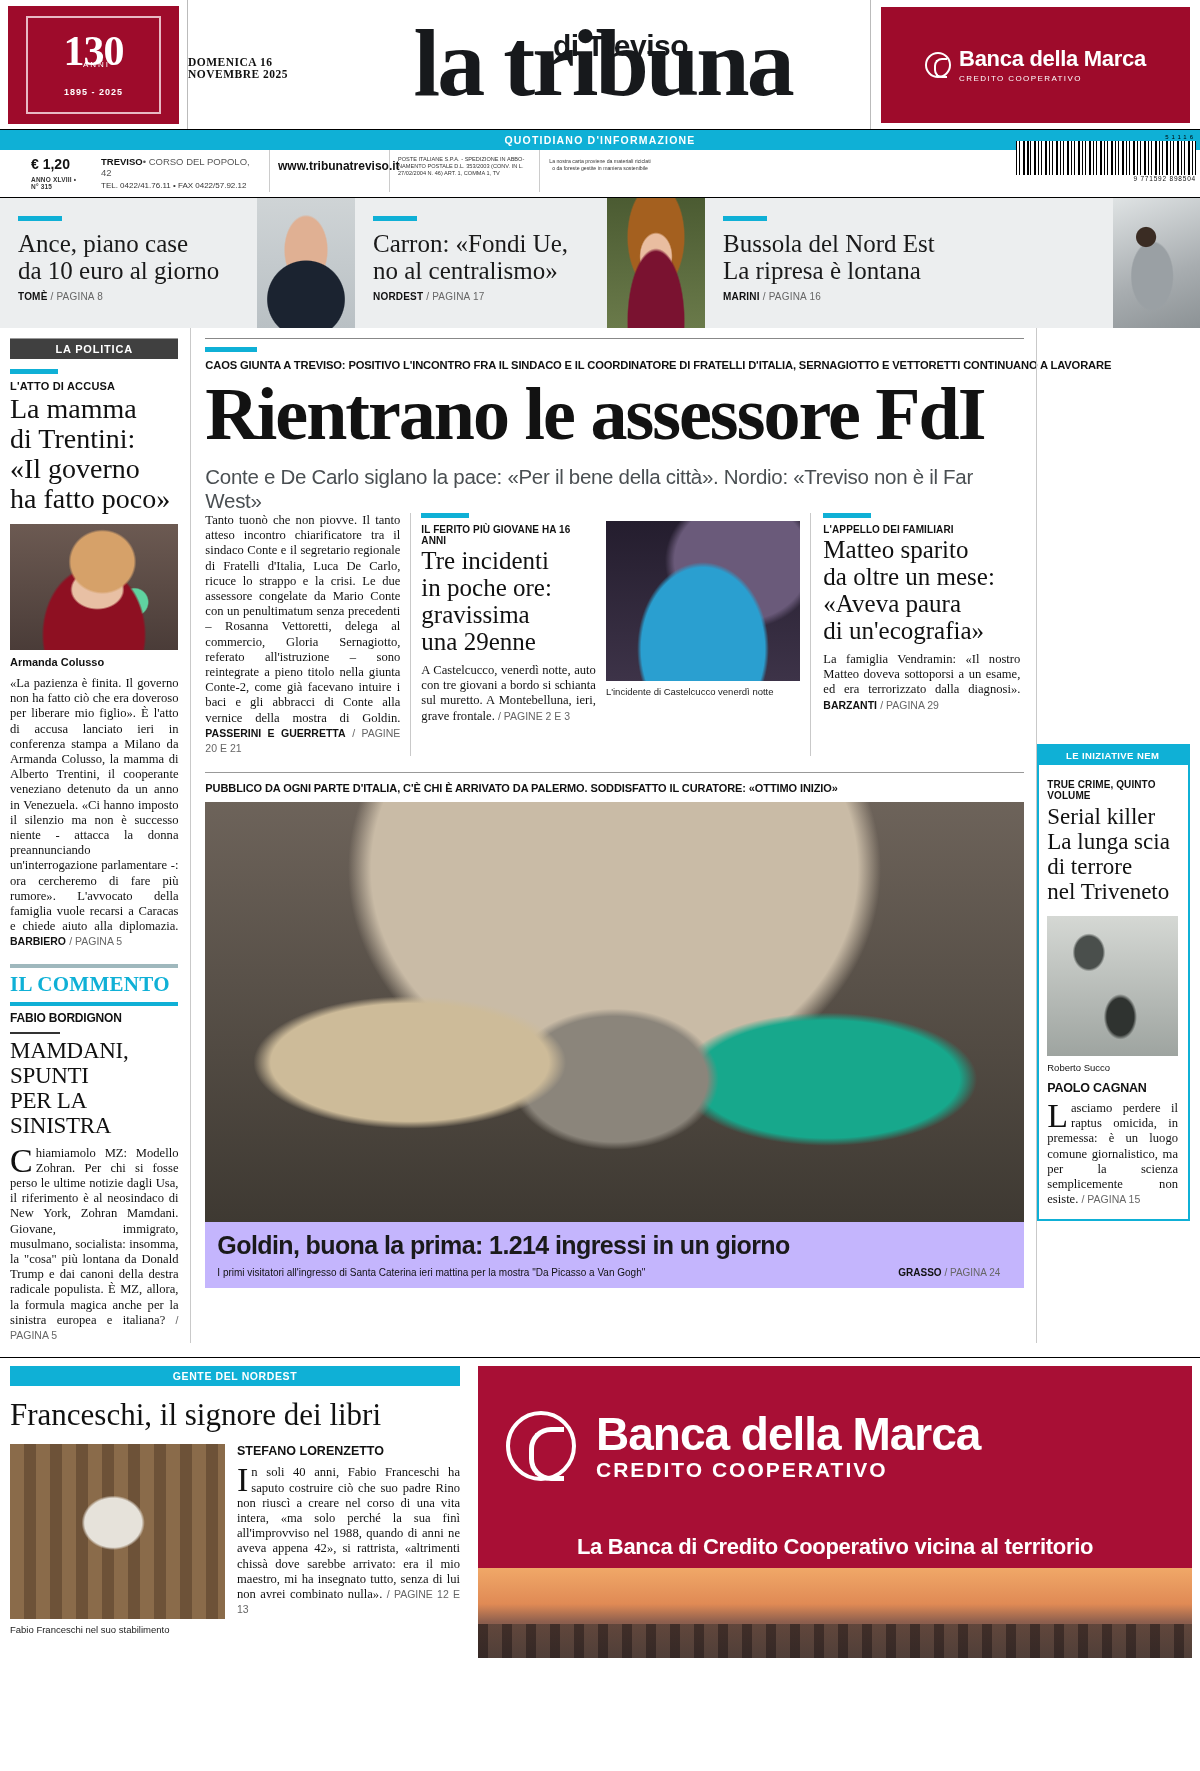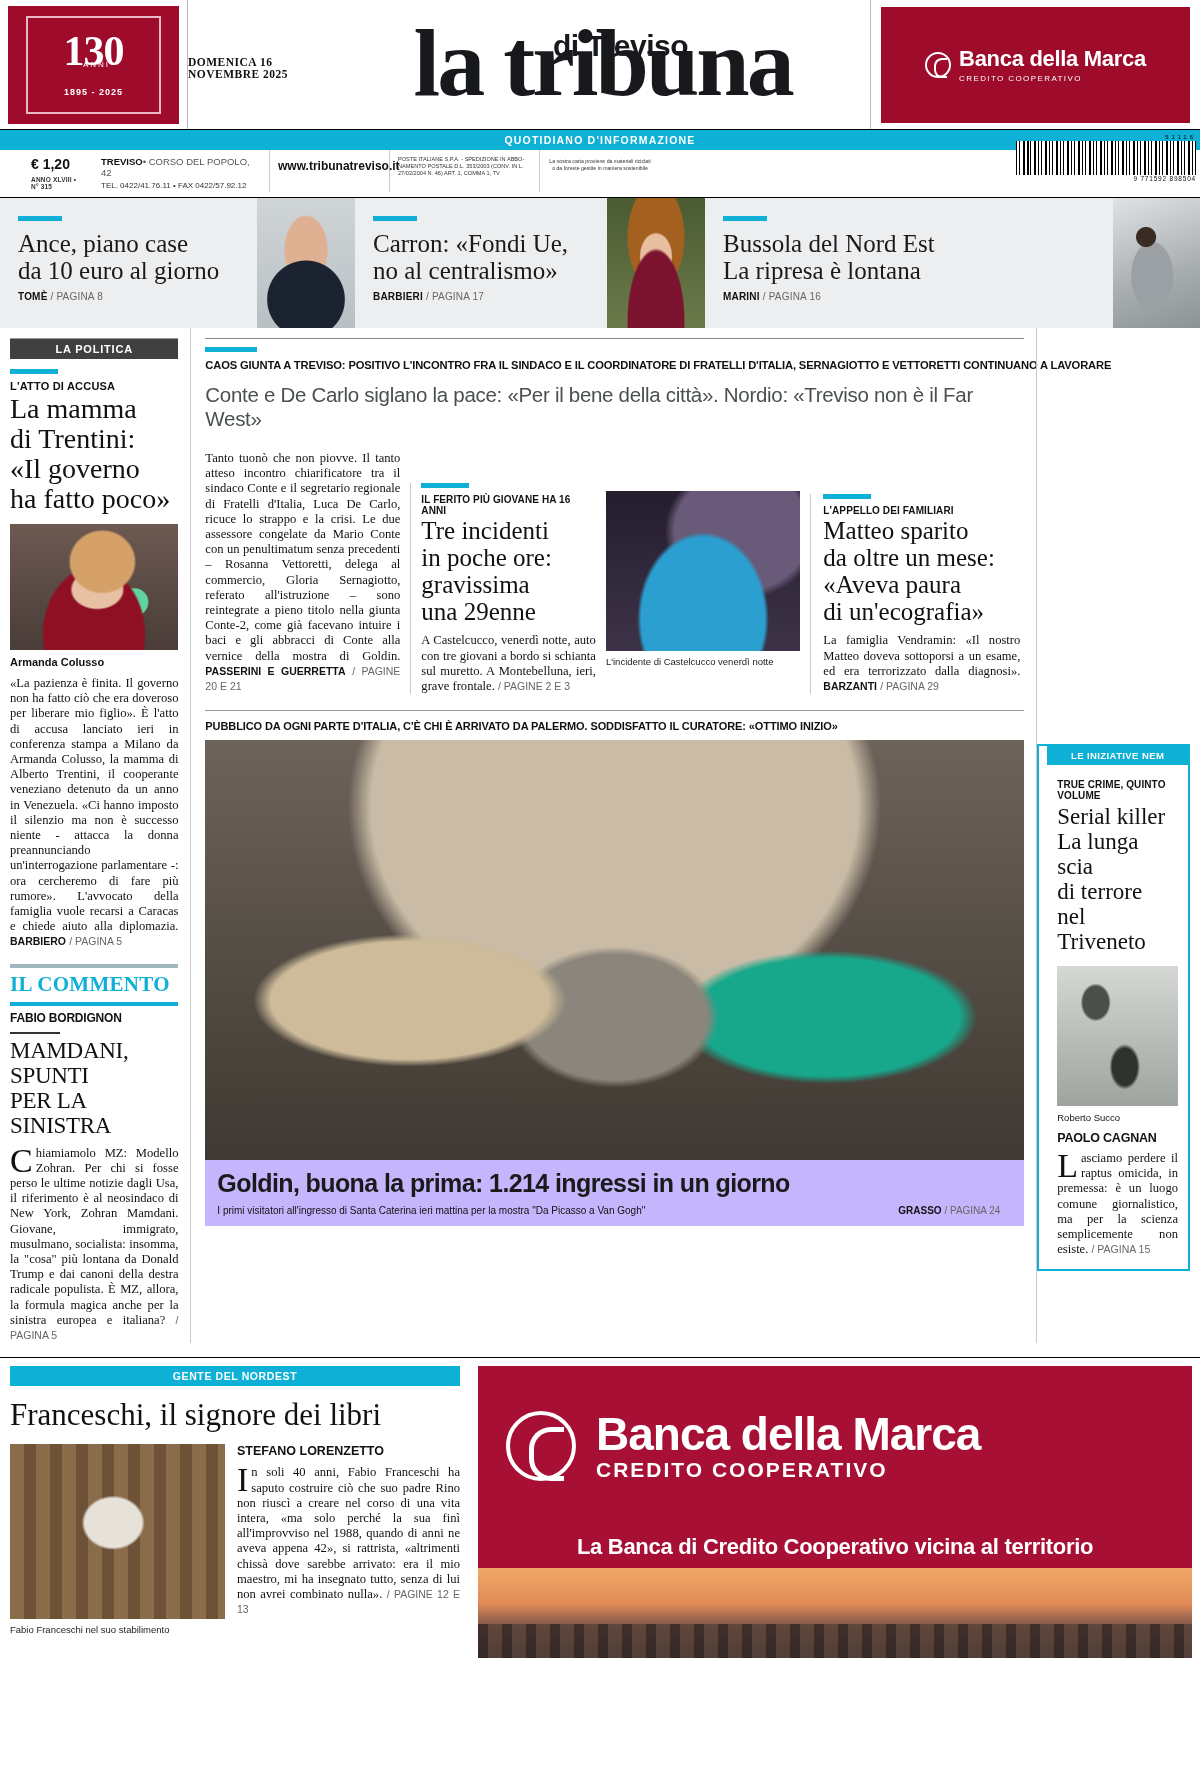--- a/index.html
+++ b/index.html
@@ -128,39 +128,39 @@
   .dropcap::first-letter { float:left; font-size:34px; line-height:29px; padding-right:3px; font-family:"Liberation Serif",serif;}
 
   
   .col-center { width:845px; padding:10px 12px 0 14px; }
   .lede-rule { border-top:1px solid #888; }
   .lede-cyan { width:52px; height:5px; background:#0fb0d6; margin:8px 0 7px 0;}
   .lede-kicker { font-family:"Liberation Sans",sans-serif; font-weight:bold; font-size:11.2px; letter-spacing:-.15px; white-space:nowrap;}
   .mega { font-family:"Liberation Serif",serif; font-weight:bold; font-size:74px; line-height:78px; letter-spacing:-2px; margin:4px 0 0 0; color:#121212;}
   .subdeck { font-family:"Liberation Sans",sans-serif; font-size:20.5px; color:#4a4f52; margin-top:12px; letter-spacing:-.3px;}
 
-  .three-col { display:flex; margin-top:20px;align-items:flex-end; }
+  .three-col { display:flex; margin-top:0; }
   .tc-a { width:205px; padding-right:10px;}
   .tc-b { width:400px; padding:0 10px; border-left:1px solid #c9c9c9;}
   .tc-c { width:210px; padding-left:12px; border-left:1px solid #c9c9c9;}
   .mini-head { font-family:"Liberation Serif",serif; font-size:25px; line-height:27px; margin-top:1px;}
   .photo-cap { font-family:"Liberation Sans",sans-serif; font-size:9.5px; color:#222; margin-top:5px;}
 
   
   .goldin-wrap { margin-top:16px; border-top:1px solid #999; padding-top:0; }
   .goldin-kicker { font-family:"Liberation Sans",sans-serif; font-weight:bold; font-size:11px; letter-spacing:-.1px; padding:9px 0 8px 0;}
   .goldin-photo { width:100%; height:420px; }
   .goldin-capbar { background:#c4b5fd; padding:9px 24px 10px 12px;}
   .goldin-title { font-family:"Liberation Sans",sans-serif; font-weight:bold; font-size:25px; letter-spacing:-.6px; color:#1a1a1a;}
   .goldin-sub { font-family:"Liberation Sans",sans-serif; font-size:10px; margin-top:7px; display:flex; justify-content:space-between; align-items:baseline;}
   .goldin-sub .r b{font-weight:bold;} .goldin-sub .r span{color:#666;}
 
   
   .col-right { width:185px; padding:10px 10px 0 0; }
-  .nem-box { border:2px solid #0fb0d6; padding:8px 10px 12px 18px; margin-top:16px;}
+  .nem-box { border:2px solid #0fb0d6; padding:8px 10px 12px 8px; margin-top:16px;}
   .nem-tab { background:#0fb0d6; color:#fff; font-family:"Liberation Sans",sans-serif; font-weight:bold; font-size:9.5px;
       letter-spacing:.4px; text-align:center; padding:4px 0; margin:-8px -10px 14px -10px;}
   .tc-kick { font-family:"Liberation Sans",sans-serif; font-weight:bold; font-size:10px; letter-spacing:.1px;}
   .tc-title { font-family:"Liberation Serif",serif; font-size:23px; line-height:25px; margin-top:3px;}
   .heli-photo { width:100%; height:140px; margin-top:12px;}
   .small-cap { font-family:"Liberation Sans",sans-serif; font-size:9.5px; margin-top:6px;}
   .byline2 { font-family:"Liberation Sans",sans-serif; font-weight:bold; font-size:12.5px; margin-top:8px; letter-spacing:-.2px;}
 
   
   #bottom { display:flex; margin-top:14px; border-top:1px solid #000; padding-top:0;}
@@ -263,21 +263,21 @@
       </div>
     </div>
     <div class="ts-photo ph ph1"></div>
   </div>
   <div class="ts-item" style="width:406px">
     <div class="ts-txt" style="width:252px">
       <div class="ts-rule"></div>
       <div class="ts-h" style="white-space:pre-line">Carron: «Fondi Ue,
 no al centralismo»</div>
       <div class="ts-by">
-        <b>BARBIERI</b>
+        <b>NORDEST</b>
         <span>/ PAGINA 17</span>
       </div>
     </div>
     <div class="ts-photo ph ph2"></div>
   </div>
   <div class="ts-item" style="width:495px">
     <div class="ts-txt" style="width:458px">
       <div class="ts-rule"></div>
       <div class="ts-h" style="white-space:pre-line">Bussola del Nord Est
 La ripresa è lontana</div>
@@ -327,20 +327,21 @@
       <span class="pg">/ PAGINA 5</span>
     </div>
   </div>
 
   <div class="divider-v"></div>
 
   <div class="col-center">
     <div class="lede-rule"></div>
     <div class="lede-cyan"></div>
     <div class="lede-kicker">CAOS GIUNTA A TREVISO: POSITIVO L'INCONTRO FRA IL SINDACO E IL COORDINATORE DI FRATELLI D'ITALIA, SERNAGIOTTO E VETTORETTI CONTINUANO A LAVORARE</div>
+    <div class="mega">Rientrano le assessore FdI</div>
     <div class="subdeck">Conte e De Carlo siglano la pace: «Per il bene della città». Nordio: «Treviso non è il Far West»</div>
 
     <div class="three-col">
       <div class="tc-a">
         <div class="body-txt">
           <span>Tanto tuonò che non piovve. Il tanto atteso incontro chiarificatore tra il sindaco Conte e il segretario regionale di Fratelli d'Italia, Luca De Carlo, ricuce lo strappo e la crisi. Le due assessore congelate da Mario Conte con un penultimatum senza precedenti – Rosanna Vettoretti, delega al commercio, Gloria Sernagiotto, referato all'istruzione – sono reintegrate a pieno titolo nella giunta Conte-2, come già facevano intuire i baci e gli abbracci di Conte alla vernice della mostra di Goldin.</span>
           <b>PASSERINI E GUERRETTA</b>
           <span class="pg">/ PAGINE 20 E 21</span>
         </div>
       </div>

